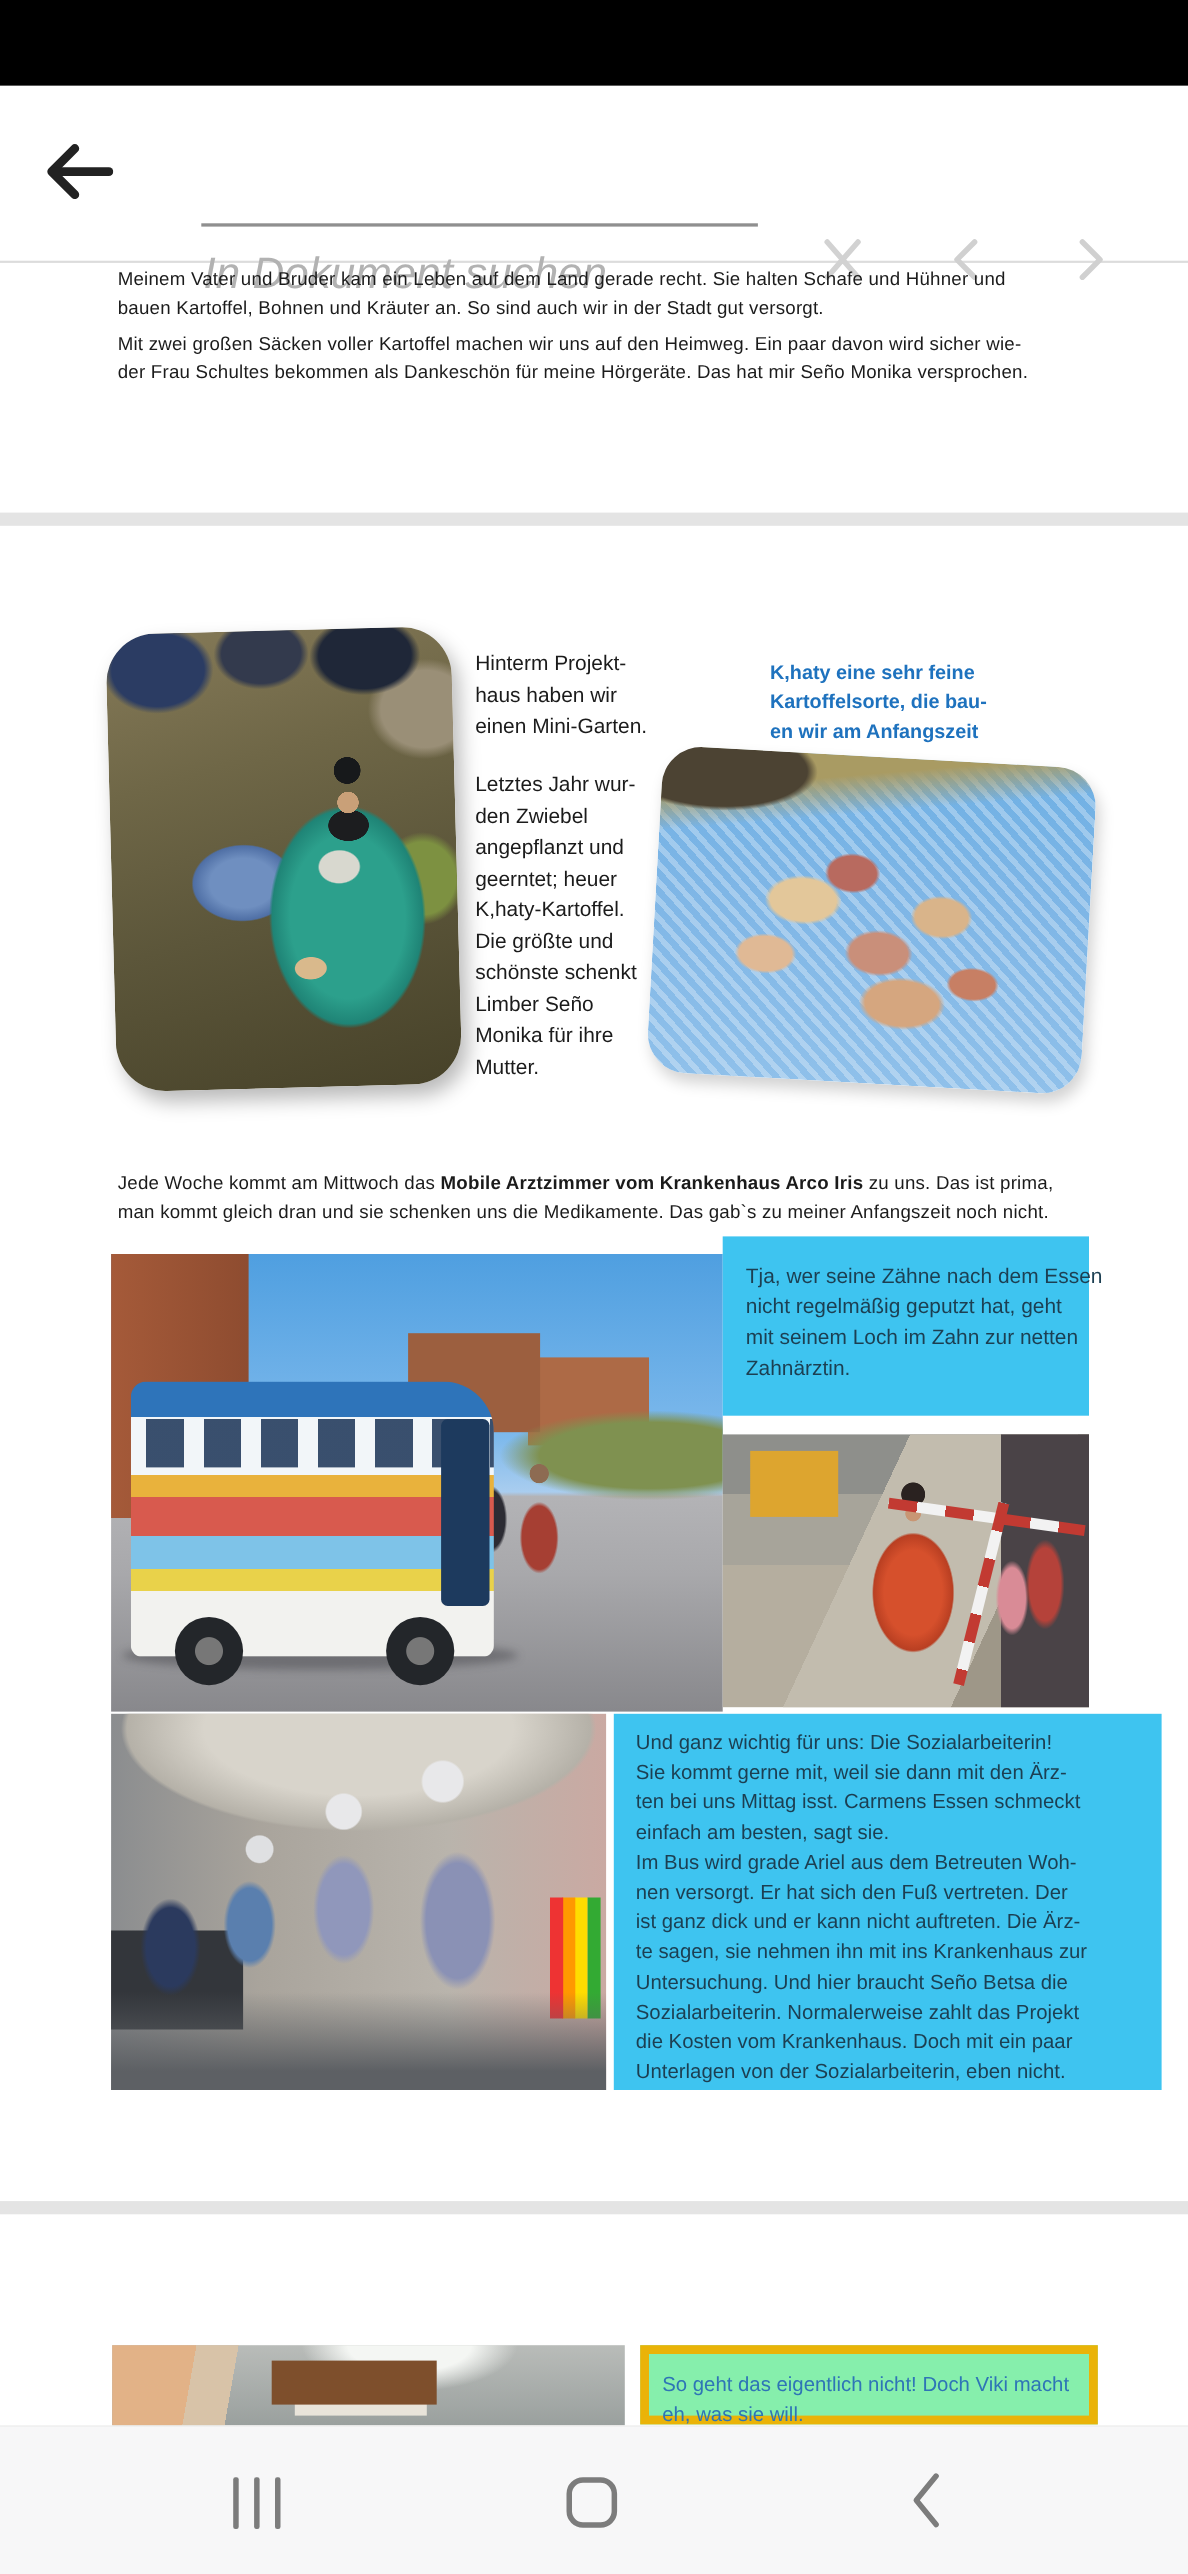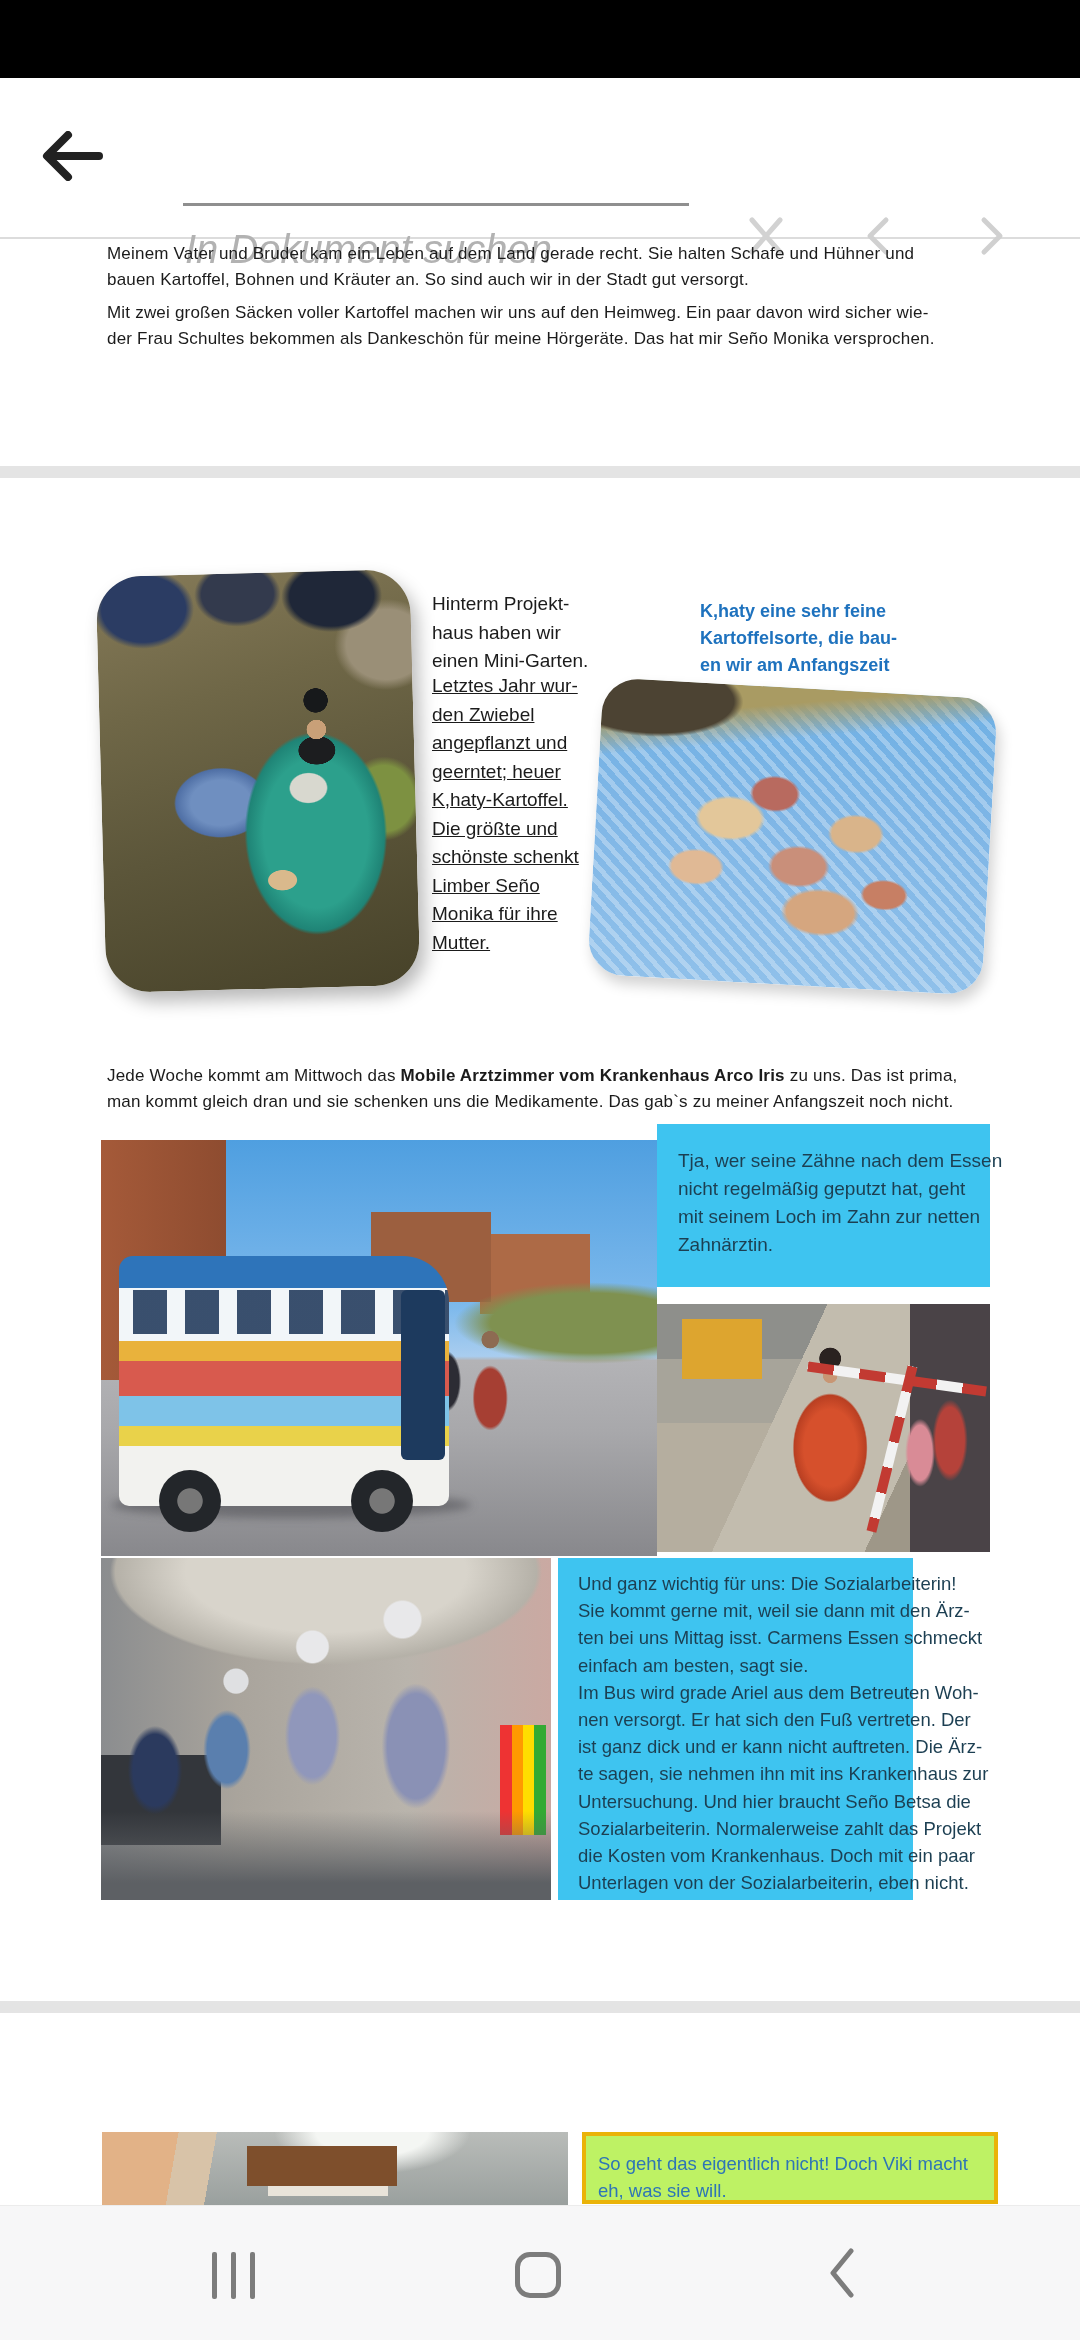--- a/index.html
+++ b/index.html
@@ -22,21 +22,21 @@
   .divider{left:0;width:1080px;height:12px;background:#e4e4e4;}
 
   
   .bodytext{font-size:17px;line-height:26px;letter-spacing:.2px;color:#1b1b1b;}
   .tline{display:block;white-space:nowrap;}
   .colcap{font-size:19px;line-height:28.5px;color:#1b1b1b;}
   .khaty{font-size:18px;line-height:27px;font-weight:bold;text-align:left;}
   .notebox{background:#3EC4F0;}
   .notetext{font-size:19px;line-height:28px;color:#1C3F52;}
   .notetext2{font-size:18.5px;line-height:27.2px;color:#1C3F52;}
-  .vikibox{background:#bef264;border:4px solid #eab308;box-sizing:border-box;}
+  .vikibox{background:#86efac;border:8px solid #eab308;box-sizing:border-box;}
   .vikitext{font-size:18.5px;line-height:27px;color:#2E75B6;}
 
   
   .photo{overflow:hidden;}
   .photo-boy{left:101px;top:573px;width:314px;height:416px;border-radius:45px;
     transform:rotate(-1.5deg);box-shadow:6px 10px 18px rgba(0,0,0,.28);
     background:
       radial-gradient(circle 20px at 69% 31%, #17191b 60%, transparent 62%),
       radial-gradient(circle 16px at 69% 38%, #c9a078 60%, transparent 62%),
       radial-gradient(ellipse 26px 20px at 69% 43%, #1c1d1f 70%, transparent 72%),
@@ -185,21 +185,21 @@
 
   <div class="abs divider" style="top:466px;"></div>
 
   <div class="abs photo photo-boy"></div>
 
   <div class="abs colcap" style="left:432px;top:590px;">
     <span class="tline">Hinterm Projekt-</span>
     <span class="tline">haus haben wir</span>
     <span class="tline">einen Mini-Garten.</span>
   </div>
-  <div class="abs colcap" style="left:432px;top:672px;text-decoration:underline;">
+  <div class="abs colcap" style="left:432px;top:700px;">
     <span class="tline">Letztes Jahr wur-</span>
     <span class="tline">den Zwiebel</span>
     <span class="tline">angepflanzt und</span>
     <span class="tline">geerntet; heuer</span>
     <span class="tline">K,haty-Kartoffel.</span>
     <span class="tline">Die größte und</span>
     <span class="tline">schönste schenkt</span>
     <span class="tline">Limber Seño</span>
     <span class="tline">Monika für ihre</span>
     <span class="tline">Mutter.</span>
@@ -236,21 +236,21 @@
     </div>
   </div>
 
   <div class="abs photo photo-child">
     <div class="abs barrier"></div>
     <div class="abs barrier2"></div>
   </div>
 
   <div class="abs photo photo-inbus"></div>
 
-  <div class="abs notebox" style="left:558px;top:1558px;width:355px;height:342px;">
+  <div class="abs notebox" style="left:558px;top:1558px;width:498px;height:342px;">
     <div class="abs notetext2" style="left:20px;top:12px;">
       <span class="tline">Und ganz wichtig für uns: Die Sozialarbeiterin!</span>
       <span class="tline">Sie kommt gerne mit, weil sie dann mit den Ärz-</span>
       <span class="tline">ten bei uns Mittag isst. Carmens Essen schmeckt</span>
       <span class="tline">einfach am besten, sagt sie.</span>
       <span class="tline">Im Bus wird grade Ariel aus dem Betreuten Woh-</span>
       <span class="tline">nen versorgt. Er hat sich den Fuß vertreten. Der</span>
       <span class="tline">ist ganz dick und er kann nicht auftreten. Die Ärz-</span>
       <span class="tline">te sagen, sie nehmen ihn mit ins Krankenhaus zur</span>
       <span class="tline">Untersuchung. Und hier braucht Seño Betsa die</span>

